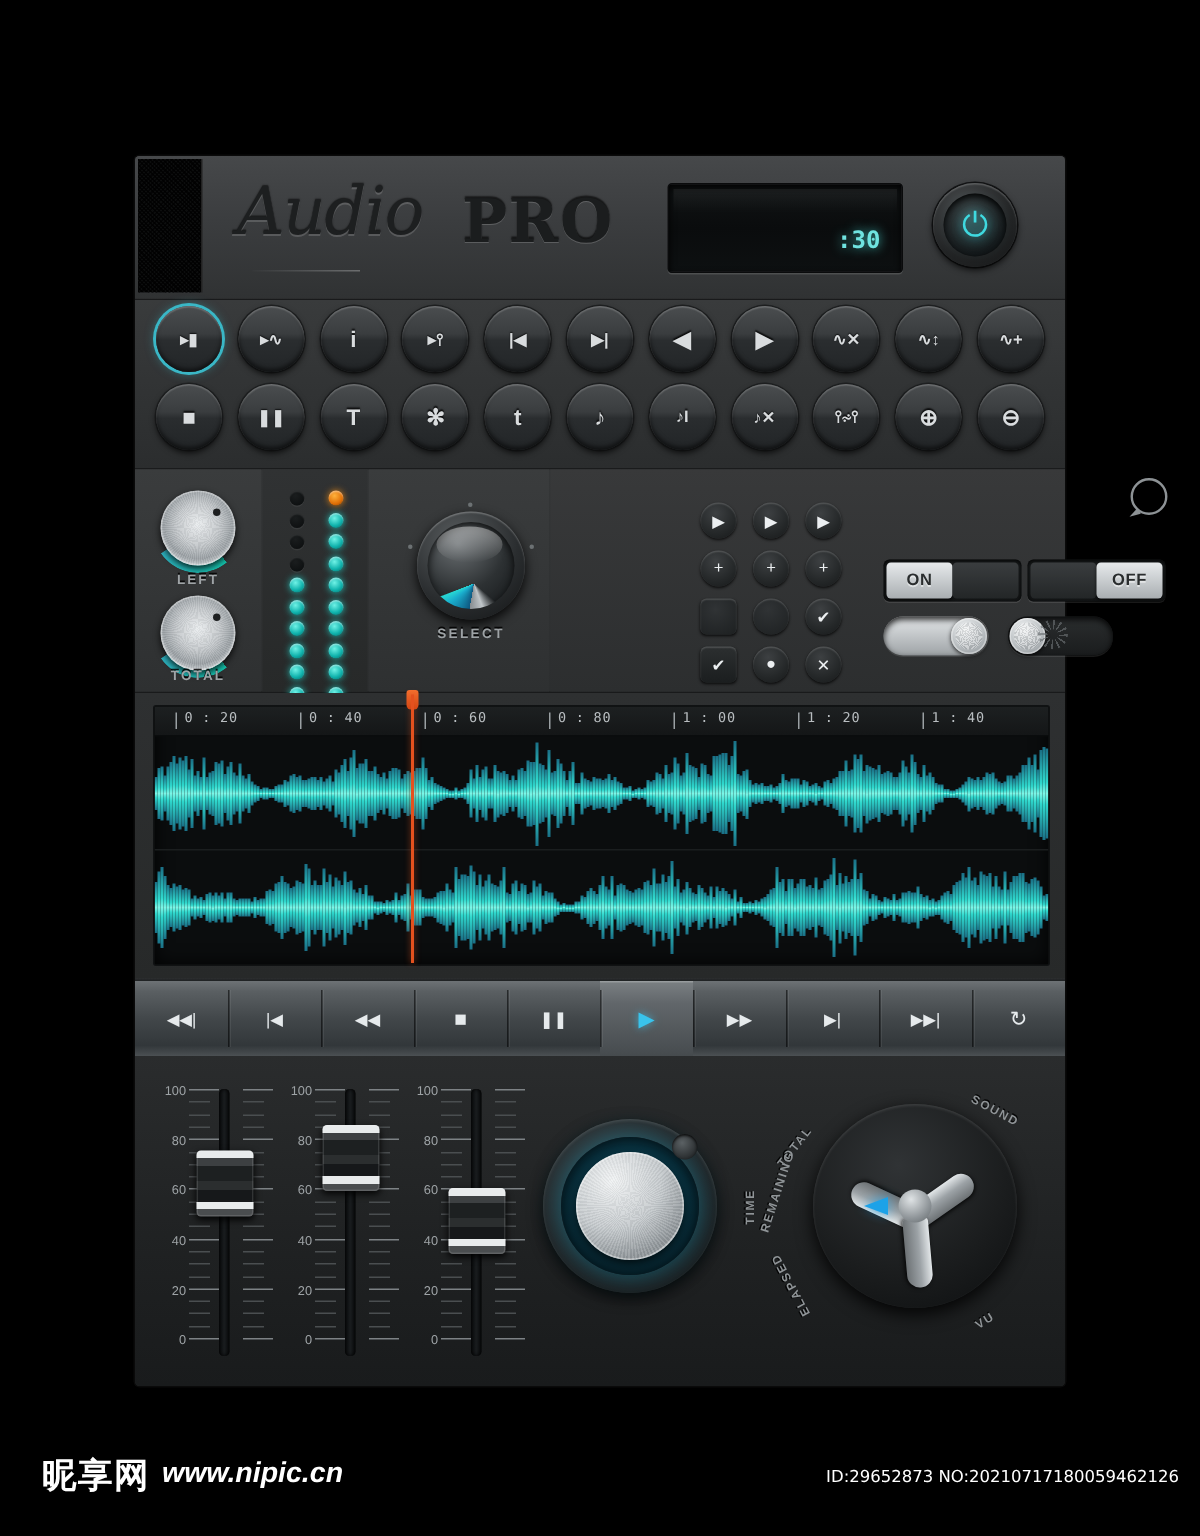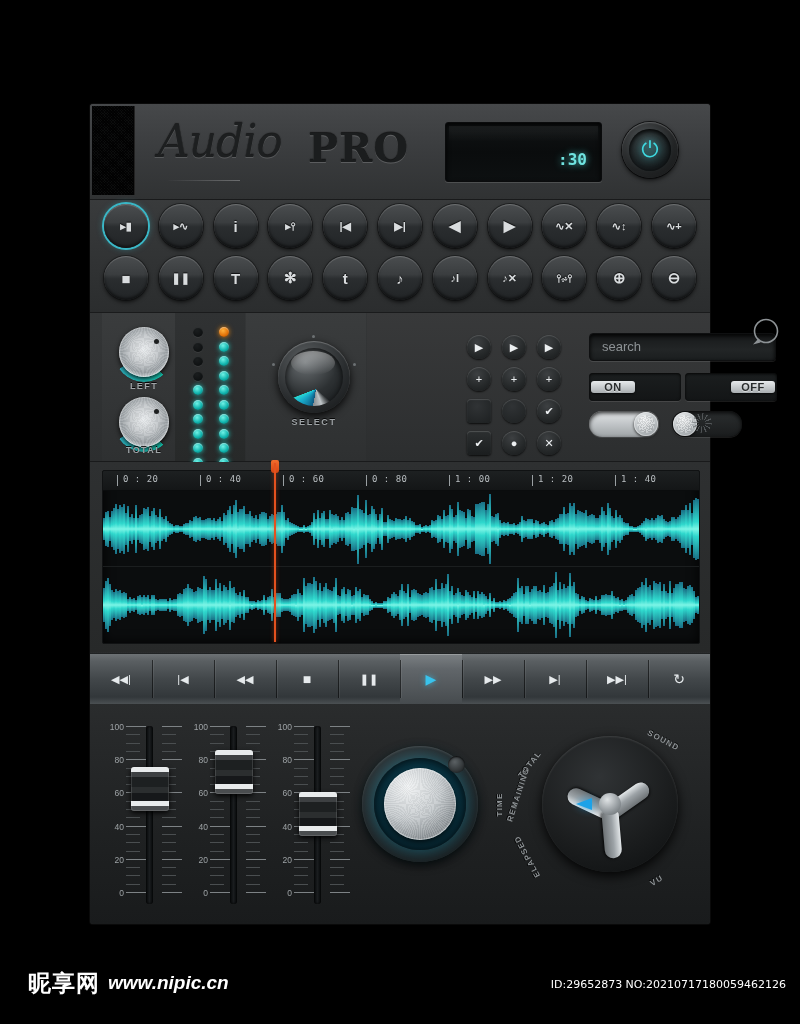--- a/index.html
+++ b/index.html
@@ -78,21 +78,21 @@
                inset 0 -2px 3px rgba(0,0,0,.55),
                0 0 0 2px #3ab7c6, 0 0 7px rgba(58,183,198,.65);}
   .rbtn .txt{font-weight:bold;font-size:15px;
     text-shadow:0 -1px 1px rgba(0,0,0,.8);}
 
   
   #ctrl{position:absolute;left:0;top:209px;width:620px;height:148px;
     background:linear-gradient(180deg,#343637,#2c2e2f);border-bottom:1px solid #191a1b;}
   .seg{position:absolute;top:0;height:148px;
     background:linear-gradient(180deg,#3a3c3d,#2e3031);}
-  #segA{left:12px;width:84px;}
+  #segA{left:0;width:84px;}
   #segB{left:85px;width:70px;background:linear-gradient(180deg,#303233,#272929);}
   #segC{left:156px;width:120px;}
   #segD{left:277px;width:343px;background:linear-gradient(180deg,#38393a,#2c2e2f);}
 
   .knob{position:absolute;width:50px;height:50px;}
   .knobArc{position:absolute;inset:-5px;border-radius:50%;
     background:conic-gradient(from 140deg,#13d0b6 0deg,#2fb9c9 95deg,rgba(0,0,0,0) 96deg);
     -webkit-mask:radial-gradient(circle,transparent 0 24px,#000 24px);
             mask:radial-gradient(circle,transparent 0 24px,#000 24px);
     filter:blur(.3px);opacity:.95;}
@@ -146,21 +146,21 @@
   #searchbox{position:absolute;left:222px;top:20px;width:185px;height:26px;
     background:linear-gradient(180deg,#17191a,#222526 60%,#1b1e1f);
     border-radius:4px;border:1px solid #0f1011;
     box-shadow:inset 0 2px 4px rgba(0,0,0,.9),0 1px 0 rgba(255,255,255,.1);}
   #searchtext{position:absolute;left:12px;top:5px;font-size:13px;color:#8d9295;}
   #magnifier{position:absolute;left:378px;top:4px;width:36px;height:36px;}
 
   .ontog{position:absolute;top:60px;width:88px;height:24px;border-radius:4px;
     background:linear-gradient(180deg,#1b1e1f,#131516);padding:2px;
     box-shadow:inset 0 1px 3px rgba(0,0,0,.9),0 1px 0 rgba(255,255,255,.1);
-    display:flex;align-items:center;}
+    display:flex;}
   .tgHalf{flex:1;border-radius:3px;display:flex;align-items:center;justify-content:center;
     font-size:11px;font-weight:bold;letter-spacing:.5px;}
   .tgHalf.lit{background:linear-gradient(180deg,#e7eaec,#a9aeb1);color:#2a2d2e;
     text-shadow:0 1px 0 rgba(255,255,255,.5);box-shadow:0 1px 2px rgba(0,0,0,.6);}
   .tgHalf.dim{background:linear-gradient(180deg,#3a3d3f,#232627);color:#eef1f3;
     text-shadow:0 -1px 0 rgba(0,0,0,.8);}
 
   .slsw{position:absolute;top:98px;width:70px;height:26px;border-radius:13px;
     box-shadow:inset 0 2px 4px rgba(0,0,0,.85),0 1px 0 rgba(255,255,255,.1);}
   .slsw.on{background:linear-gradient(180deg,#e4e7e9,#9ea3a6);}
@@ -458,23 +458,20 @@
             </div>
             <div class="mbtn">
               <span>●</span>
             </div>
             <div class="mbtn">
               <span>✕</span>
             </div>
           </div>
         </div>
 
-      <div id="searchbox">
-        <div id="searchtext">search</div>
-      </div>
       <svg id="magnifier" viewBox="0 0 36 36">
         <circle cx="21" cy="14" r="11.5" fill="none" stroke="#8d9295" stroke-width="1.6"></circle>
         <path d="M13.5 21.5 L8 27.5 L15.5 25.5 Z" fill="#8d9295"></path>
       </svg>
 
       <div class="ontog" style="left:222px">
         <div class="tgHalf lit">ON</div>
         <div class="tgHalf dim"></div>
       </div>
       <div class="ontog" style="left:318px">

